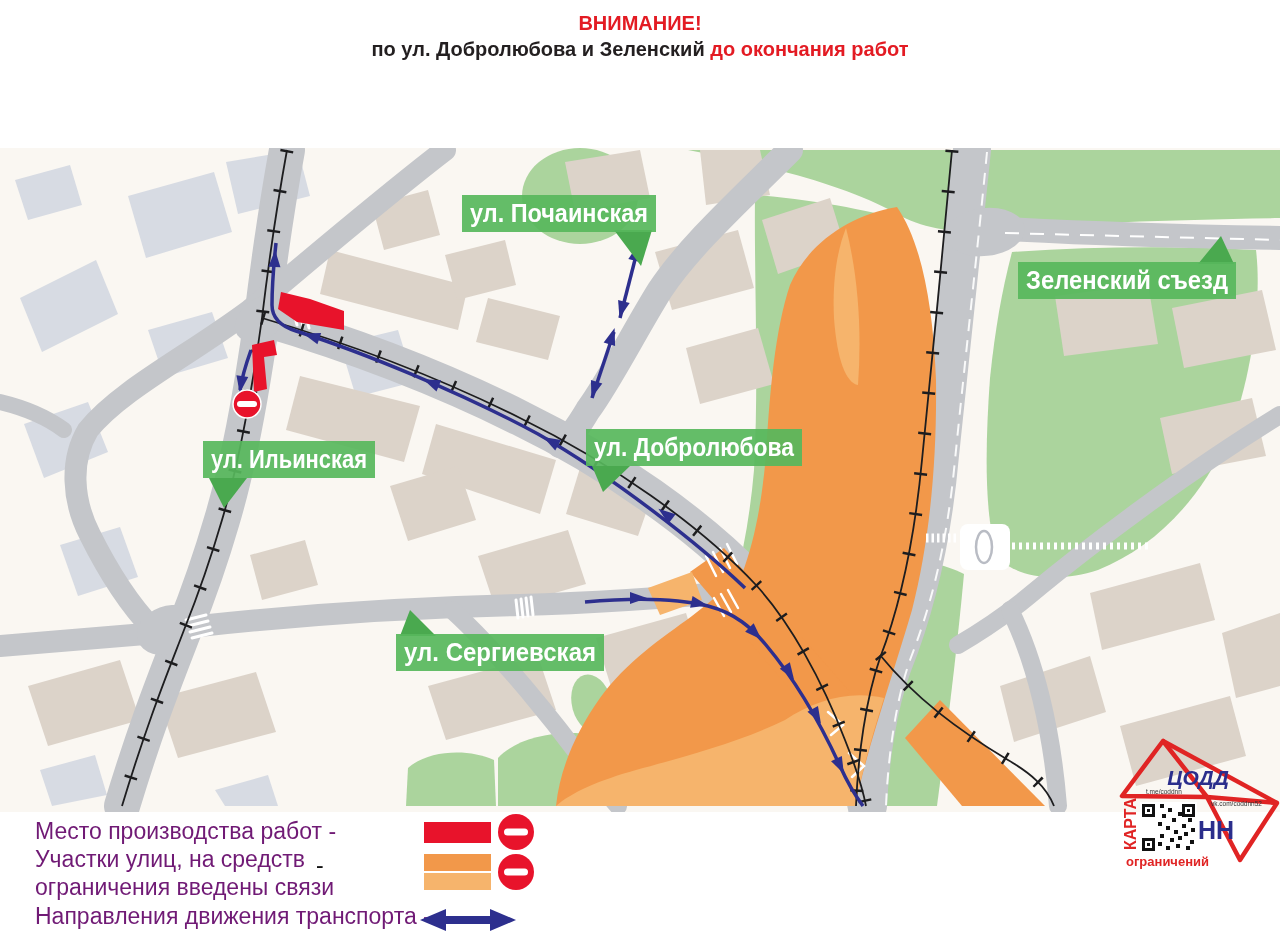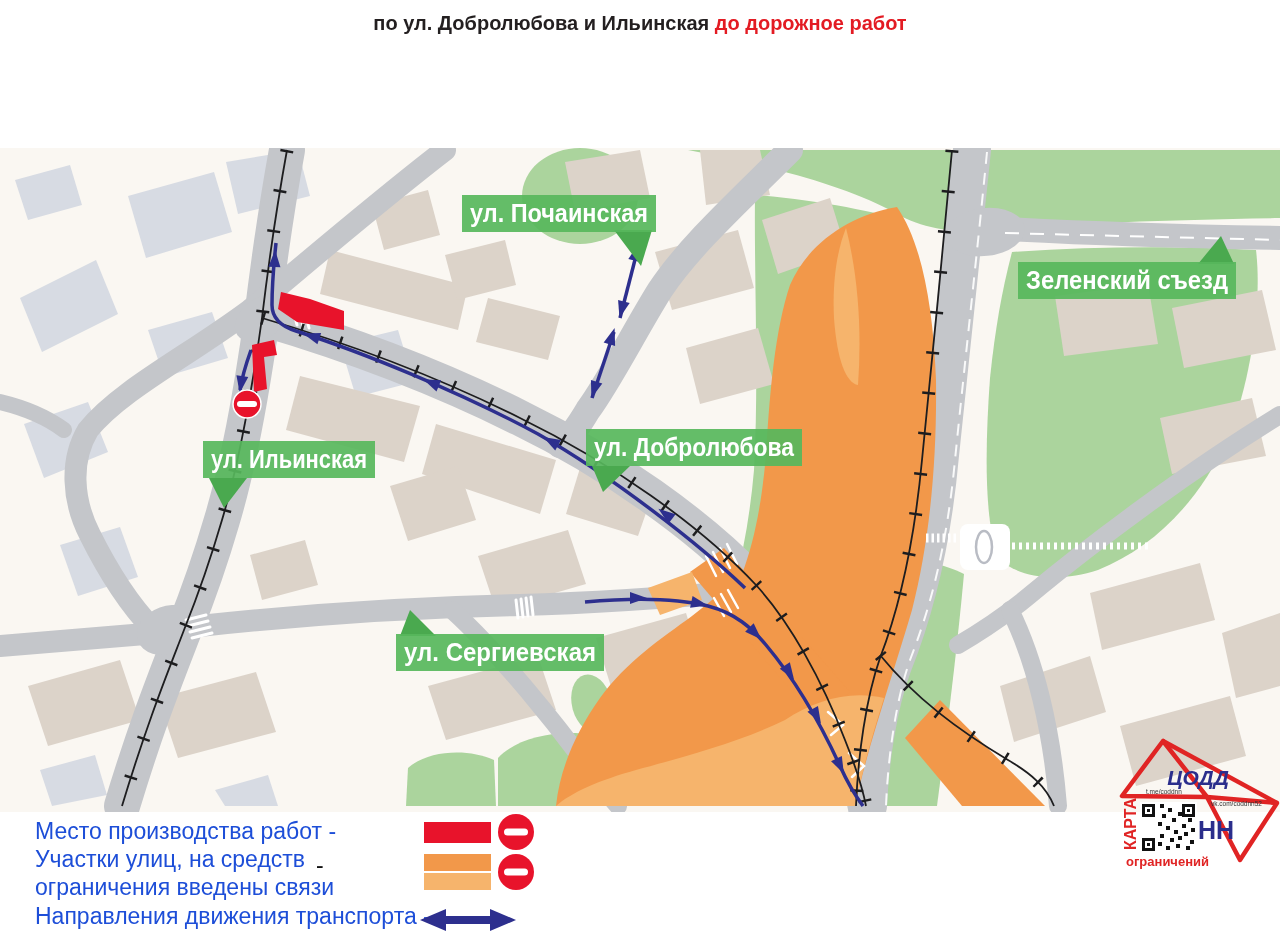--- a/index.html
+++ b/index.html
@@ -3,34 +3,35 @@
 <meta charset="utf-8">
 <style>
   html,body{margin:0;padding:0;background:#fff;}
   #page{position:relative;width:1280px;height:941px;overflow:hidden;background:#fff;
         font-family:"Liberation Sans",sans-serif;}
   
   .header{position:absolute;left:0;top:10px;width:1280px;text-align:center;
           font-size:20px;font-weight:600;color:#231f20;line-height:26px;}
   .header .red{color:#e31b23;}
   
-  .legend-label{position:absolute;left:35px;font-size:23px;color:#1d4ed8;line-height:27px;}
+  .legend-label{position:absolute;left:35px;font-size:23px;color:#701a75;line-height:27px;}
   .legend-dash{position:absolute;left:316px;top:852px;font-size:23px;color:#111;}
   .swatch{position:absolute;}
   svg text{font-family:"Liberation Sans",sans-serif;}
   .street-label{font-size:25px;font-weight:bold;fill:#fff;}
   .logo-small{font-size:6.5px;fill:#333;}
 </style>
 </head>
 <body>
 
 <div id="page">
 
   <div class="header">
-    <div><span>по ул. Добролюбова и Ильинская </span><span class="red">до дорожное работ</span></div>
+    <div><span class="red">ВНИМАНИЕ!</span></div>
+    <div><span>по ул. Добролюбова и Зеленский </span><span class="red">до окончания работ</span></div>
   </div>
 
   <svg style="position:absolute;left:0;top:148px" width="1280" height="664" viewBox="0 148 1280 664">
     <rect x="0" y="148" width="1280" height="664" fill="#faf7f2"></rect>
 
     <g fill="#abd49d">
       <path d="M688,150 L1280,150 L1280,218 C1160,220 1045,224 1002,230 C952,236 915,226 890,210 C838,183 760,164 688,150 Z"></path>
       <path d="M1012,252 C1095,246 1185,246 1256,250 C1262,300 1252,378 1228,438 C1198,504 1152,548 1098,570 C1058,583 1018,578 998,558 C984,518 985,448 990,378 C995,330 1002,290 1012,252 Z"></path>
       <path d="M755,195 C815,200 880,212 905,222 C898,330 890,470 870,580 C854,670 845,740 840,806 L645,806 C662,752 690,702 712,652 C733,602 748,540 754,470 C759,380 754,280 755,195 Z"></path>
       <path d="M860,560 C900,555 940,562 964,574 C957,650 947,730 937,806 L846,806 C850,730 855,640 860,560 Z"></path>

